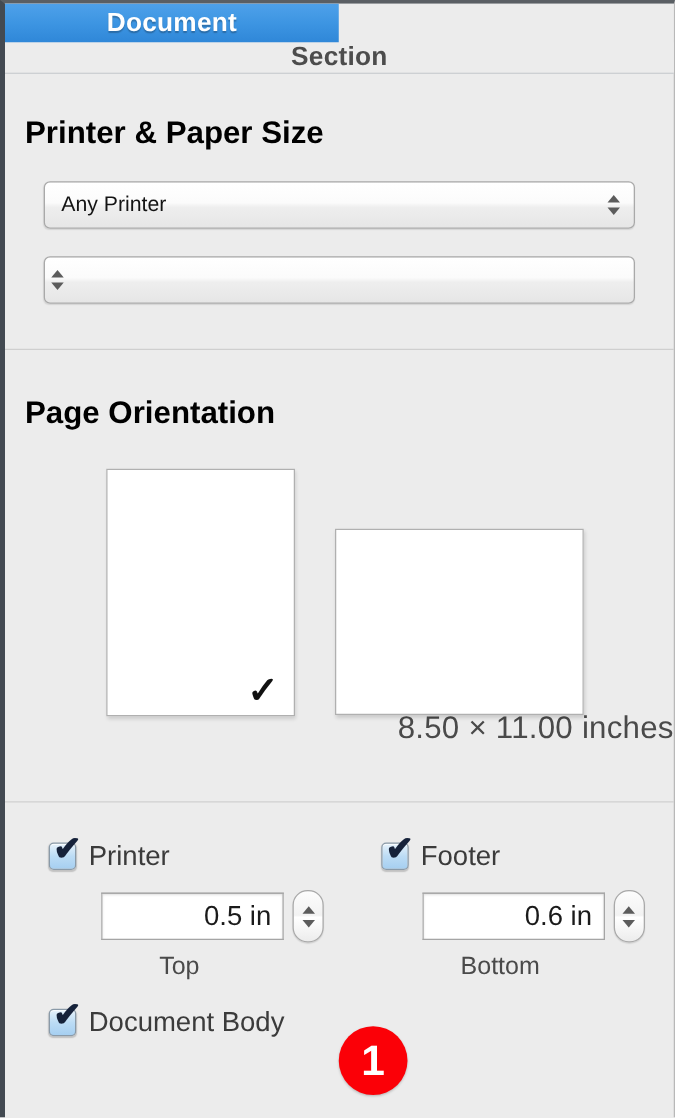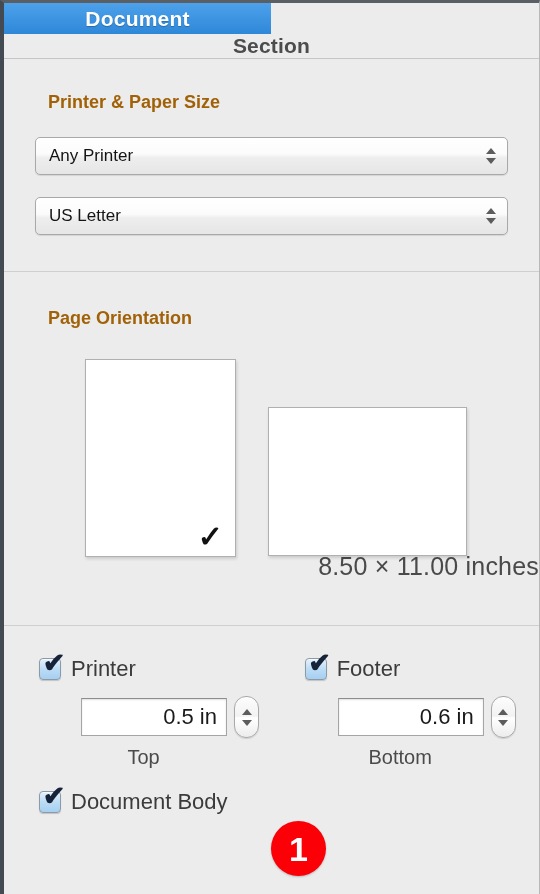--- a/index.html
+++ b/index.html
@@ -62,24 +62,24 @@
     padding: 0 0 0 0;
     position: relative;
   }
   .divider {
     height: 1px;
     background: #cfcfcf;
     width: 100%;
   }
 
   .section-title {
-    font-size: 18px;
-    font-weight: bold;
-    color: #a16207;
-    padding-left: 44px;
+    font-size: 25px;
+    font-weight: bold;
+    color: #000000;
+    padding-left: 16px;
   }
 
   
   .popup {
     position: relative;
     height: 38px;
     margin: 0 31px;
     background: linear-gradient(to bottom, #ffffff 0%, #fbfbfb 45%, #eeeeee 55%, #e6e6e6 100%);
     border: 1px solid #a9a9a9;
     border-radius: 5px;
@@ -276,21 +276,20 @@
 
     <div class="popup" style="margin-top:24px;">
       <span class="popup-label">Any Printer</span>
       <span class="popup-arrows">
         <span class="tri-up"></span>
         <span class="tri-down"></span>
       </span>
     </div>
 
     <div class="popup" style="margin-top:22px;">
-      <span class="popup-label">US Letter</span>
       <span class="popup-arrows">
         <span class="tri-up"></span>
         <span class="tri-down"></span>
       </span>
     </div>
   </div>
 
   <div class="divider" style="margin-top:36px;"></div>
 
   <div class="section" style="padding-top:36px;">

